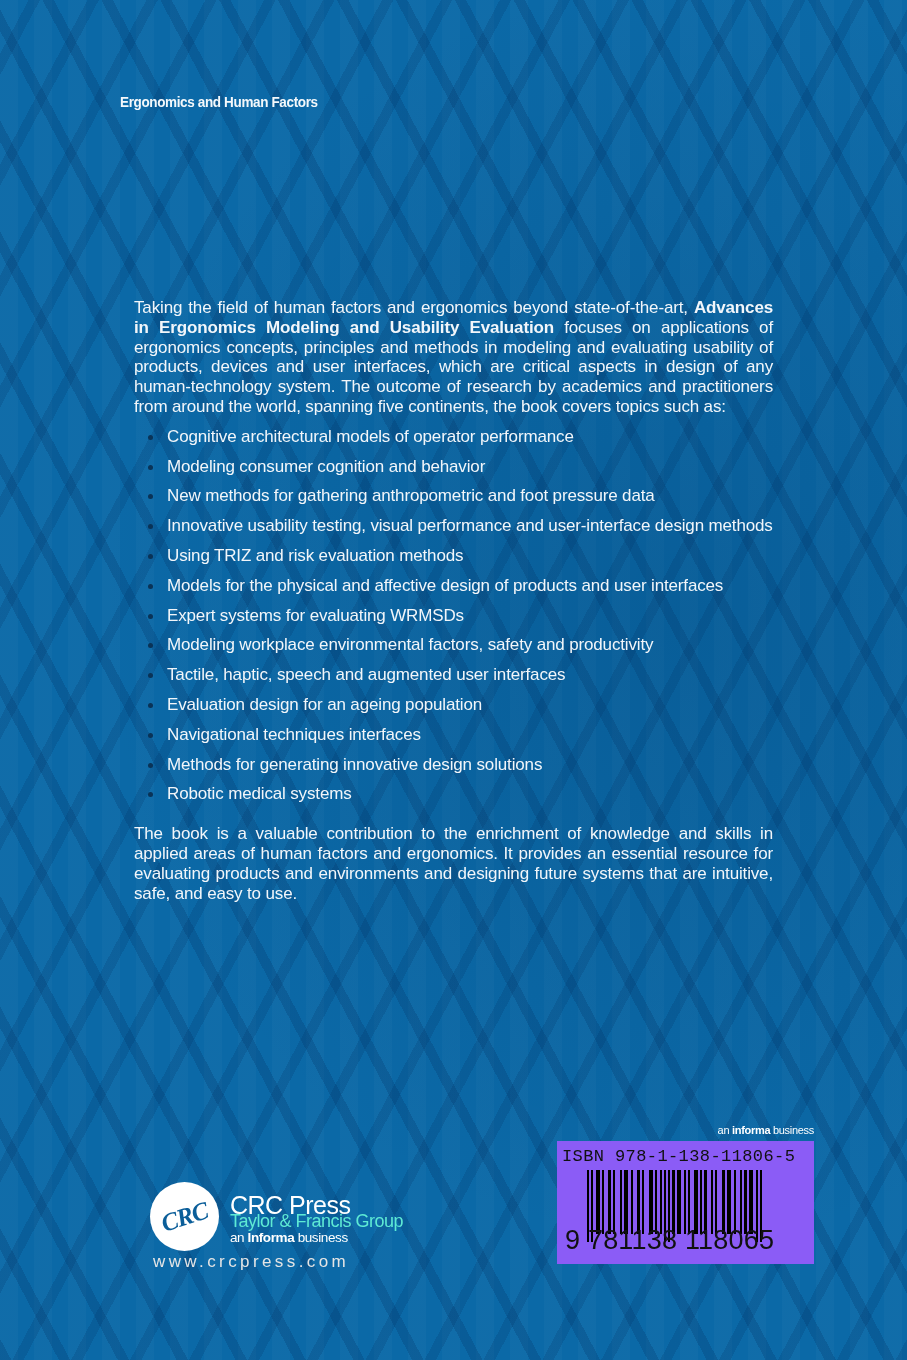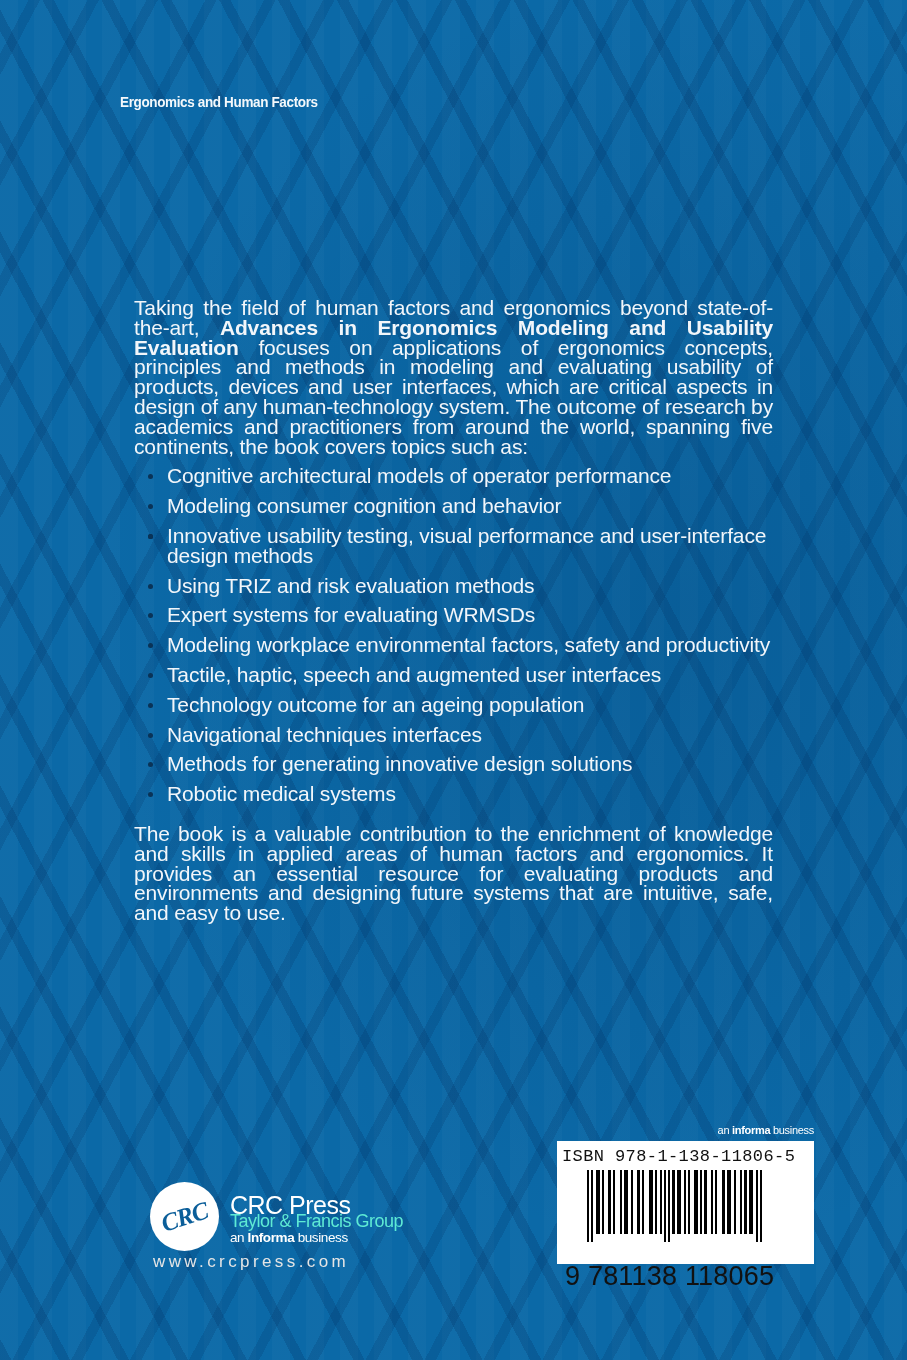--- a/index.html
+++ b/index.html
@@ -37,21 +37,21 @@
       transform: scaleX(0.9);
       transform-origin: left center;
       color: #f4f8fb;
     }
     .content {
       position: absolute;
       left: 134px;
       top: 298px;
       width: 639px;
       z-index: 1;
-      font-size: 21px;
+      font-size: 17px;
       line-height: 19.8px;
       color: #f2f6fa;
     }
     .intro, .outro {
       margin: 0;
       text-align: justify;
       letter-spacing: -0.15px;
     }
     .intro b {
       font-weight: bold;
@@ -89,21 +89,21 @@
       color: #ffffff;
       letter-spacing: -0.3px;
     }
     .informa-small b { font-weight: bold; }
     .barcode-box {
       position: absolute;
       left: 557px;
       top: 1141px;
       width: 257px;
       height: 123px;
-      background: #ffffff;
+      background: #8b5cf6;
       z-index: 1;
       color: #111;
     }
     .isbn-text {
       position: absolute;
       left: 5px;
       top: 6px;
       font-family: "Liberation Mono", monospace;
       font-size: 17px;
       letter-spacing: 0.4px;
@@ -127,21 +127,20 @@
     .bars span.gap { background: transparent; }
     .ean-digits {
       position: absolute;
       left: 8px;
       top: 84px;
       font-family: "Liberation Sans", sans-serif;
       font-size: 27px;
       color: #111;
       letter-spacing: 0.2px;
       white-space: pre;
-      margin-top: 36px;
     }
     .publisher {
       position: absolute;
       left: 150px;
       top: 1172px;
       z-index: 1;
     }
     .crc-logo {
       position: absolute;
       left: 0;
@@ -211,27 +210,28 @@
 <div class="content">
   <p class="intro">
     <span>Taking the field of human factors and ergonomics beyond state-of-the-art,</span>
     <b>Advances in Ergonomics Modeling and Usability Evaluation</b>
     <span>focuses on applications of ergonomics concepts, principles and methods in modeling and evaluating usability of products, devices and user interfaces, which are critical aspects in design of any human-technology system. The outcome of research by academics and practitioners from around the world, spanning five continents, the book covers topics such as:</span>
   </p>
 
   <ul class="topics">
     <li><span class="bullet"></span><span>Cognitive architectural models of operator performance</span></li>
     <li><span class="bullet"></span><span>Modeling consumer cognition and behavior</span></li>
-    <li><span class="bullet"></span></li>
+    <li><span class="bullet"></span><span>New methods for gathering anthropometric and foot pressure data</span></li>
     <li><span class="bullet"></span><span>Innovative usability testing, visual performance and user-interface design methods</span></li>
     <li><span class="bullet"></span><span>Using TRIZ and risk evaluation methods</span></li>
+    <li><span class="bullet"></span><span>Models for the physical and affective design of products and user interfaces</span></li>
     <li><span class="bullet"></span><span>Expert systems for evaluating WRMSDs</span></li>
     <li><span class="bullet"></span><span>Modeling workplace environmental factors, safety and productivity</span></li>
     <li><span class="bullet"></span><span>Tactile, haptic, speech and augmented user interfaces</span></li>
-    <li><span class="bullet"></span><span>Technology outcome for an ageing population</span></li>
+    <li><span class="bullet"></span><span>Evaluation design for an ageing population</span></li>
     <li><span class="bullet"></span><span>Navigational techniques interfaces</span></li>
     <li><span class="bullet"></span><span>Methods for generating innovative design solutions</span></li>
     <li><span class="bullet"></span><span>Robotic medical systems</span></li>
   </ul>
 
   <p class="outro">The book is a valuable contribution to the enrichment of knowledge and skills in applied areas of human factors and ergonomics. It provides an essential resource for evaluating products and environments and designing future systems that are intuitive, safe, and easy to use.</p>
 </div>
 
 <div class="publisher">
   <div class="crc-logo">

